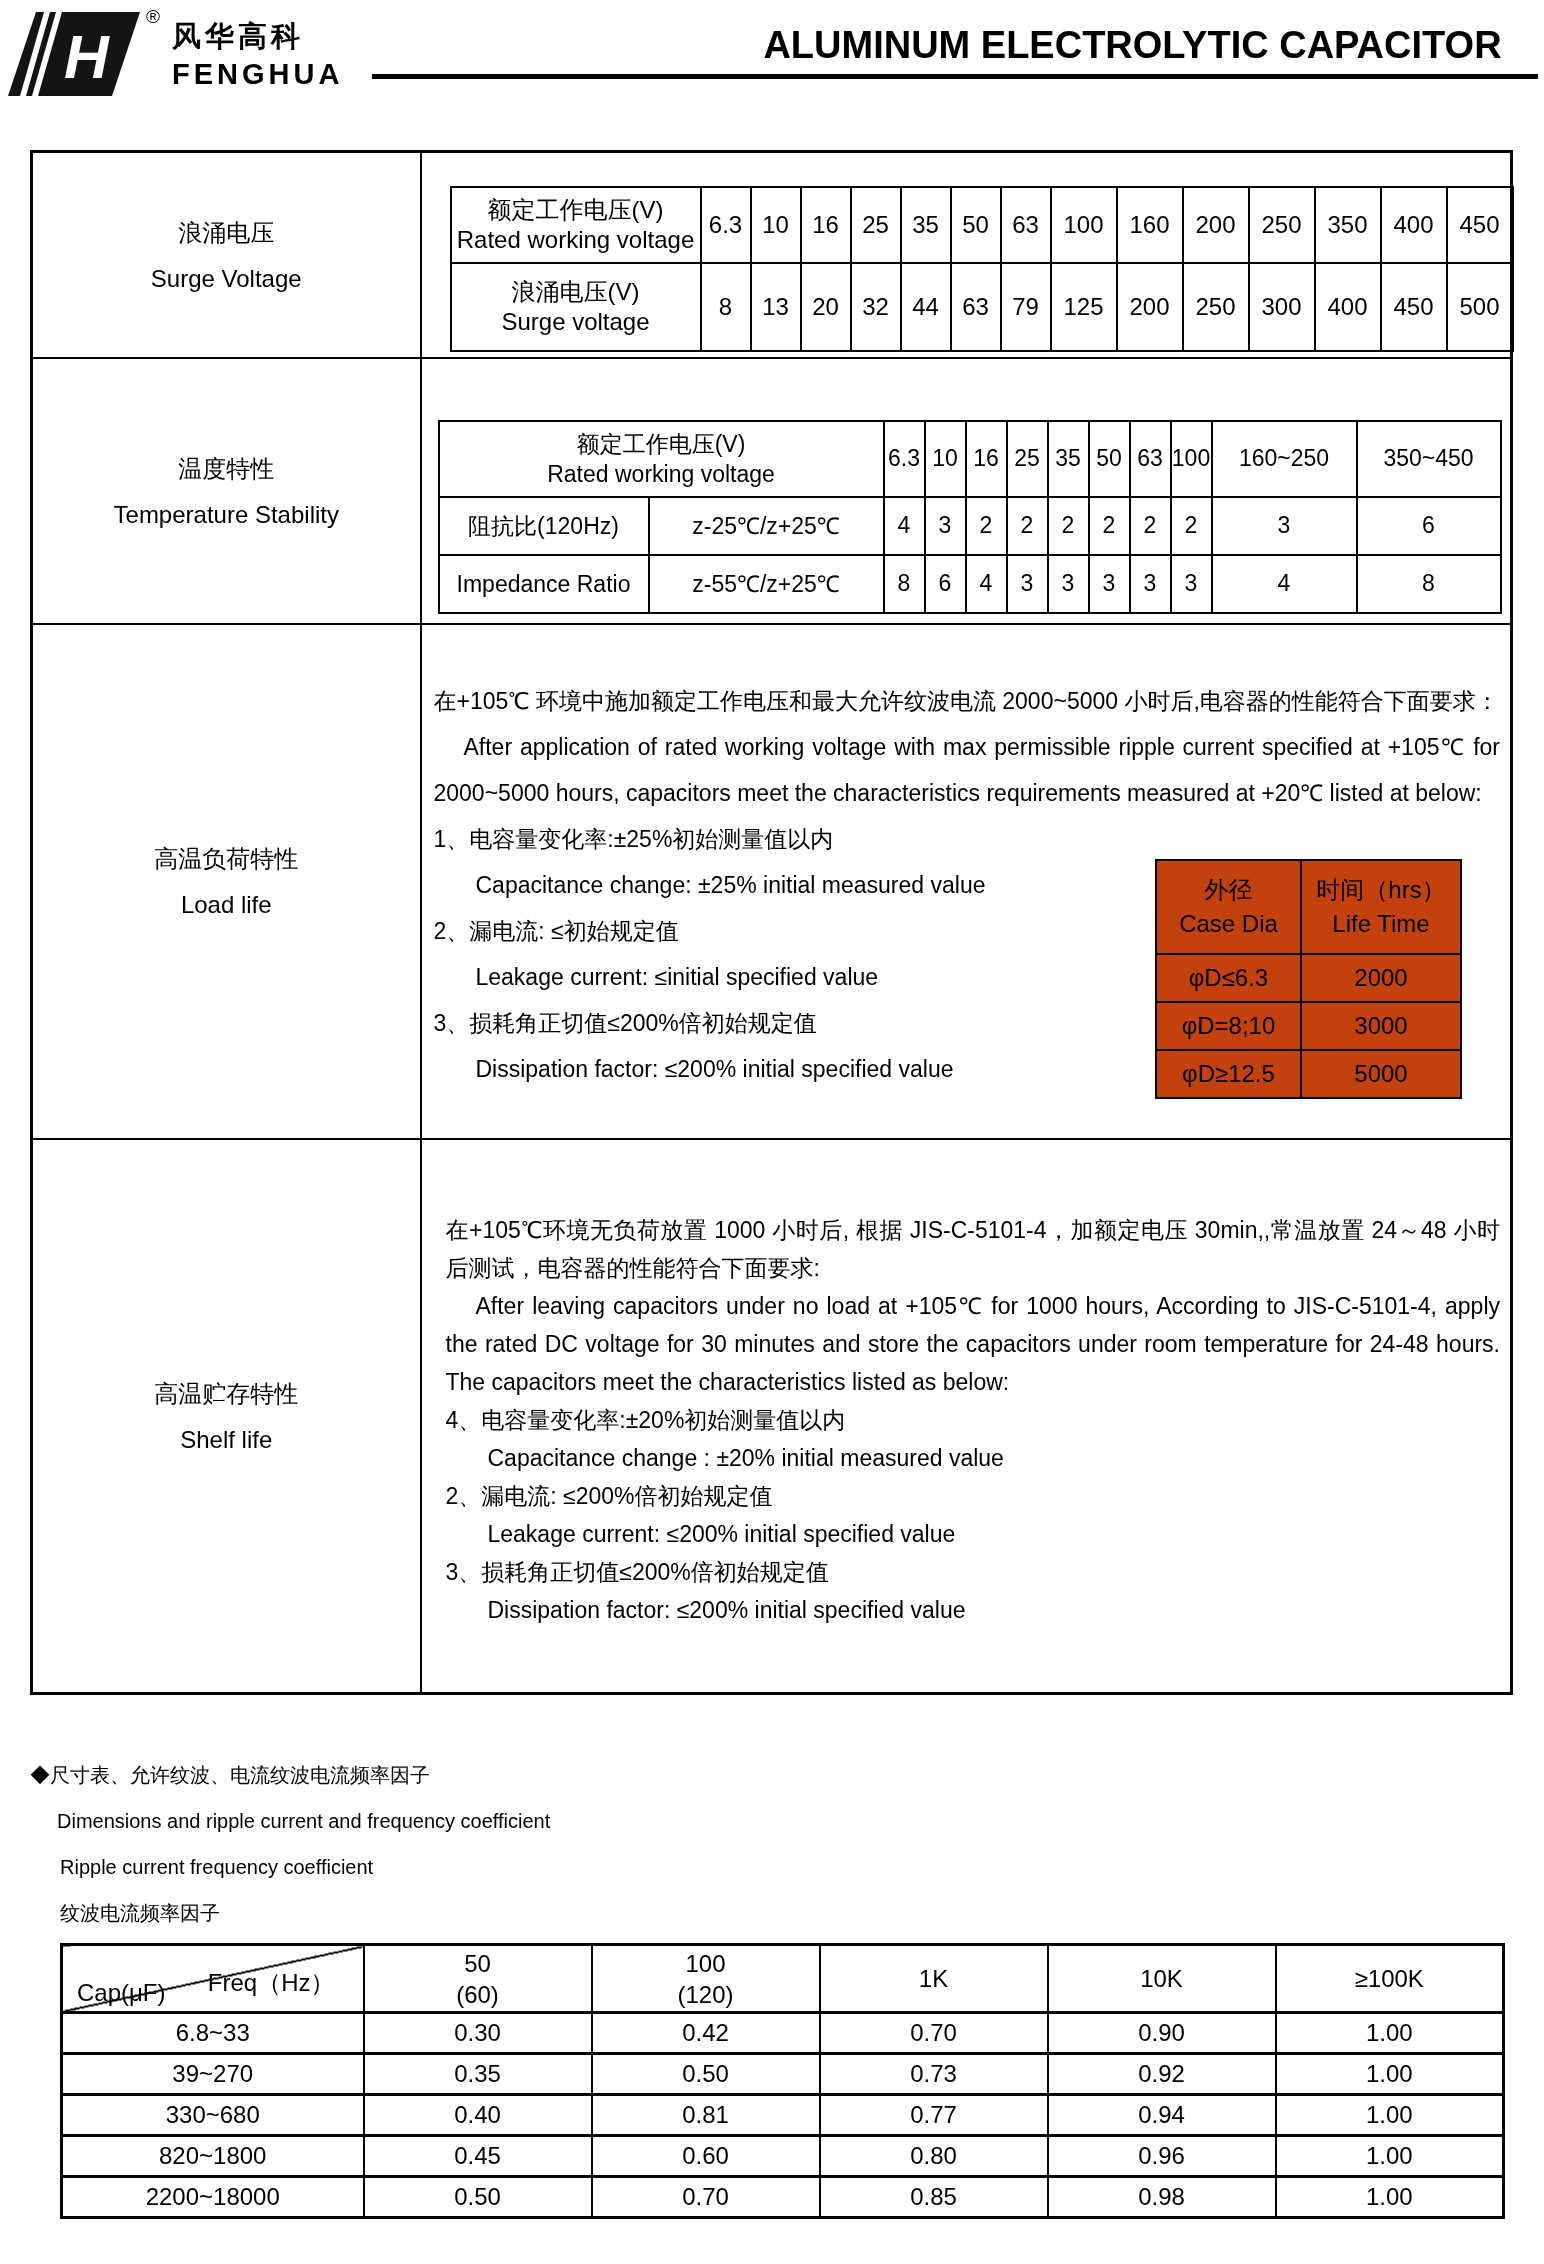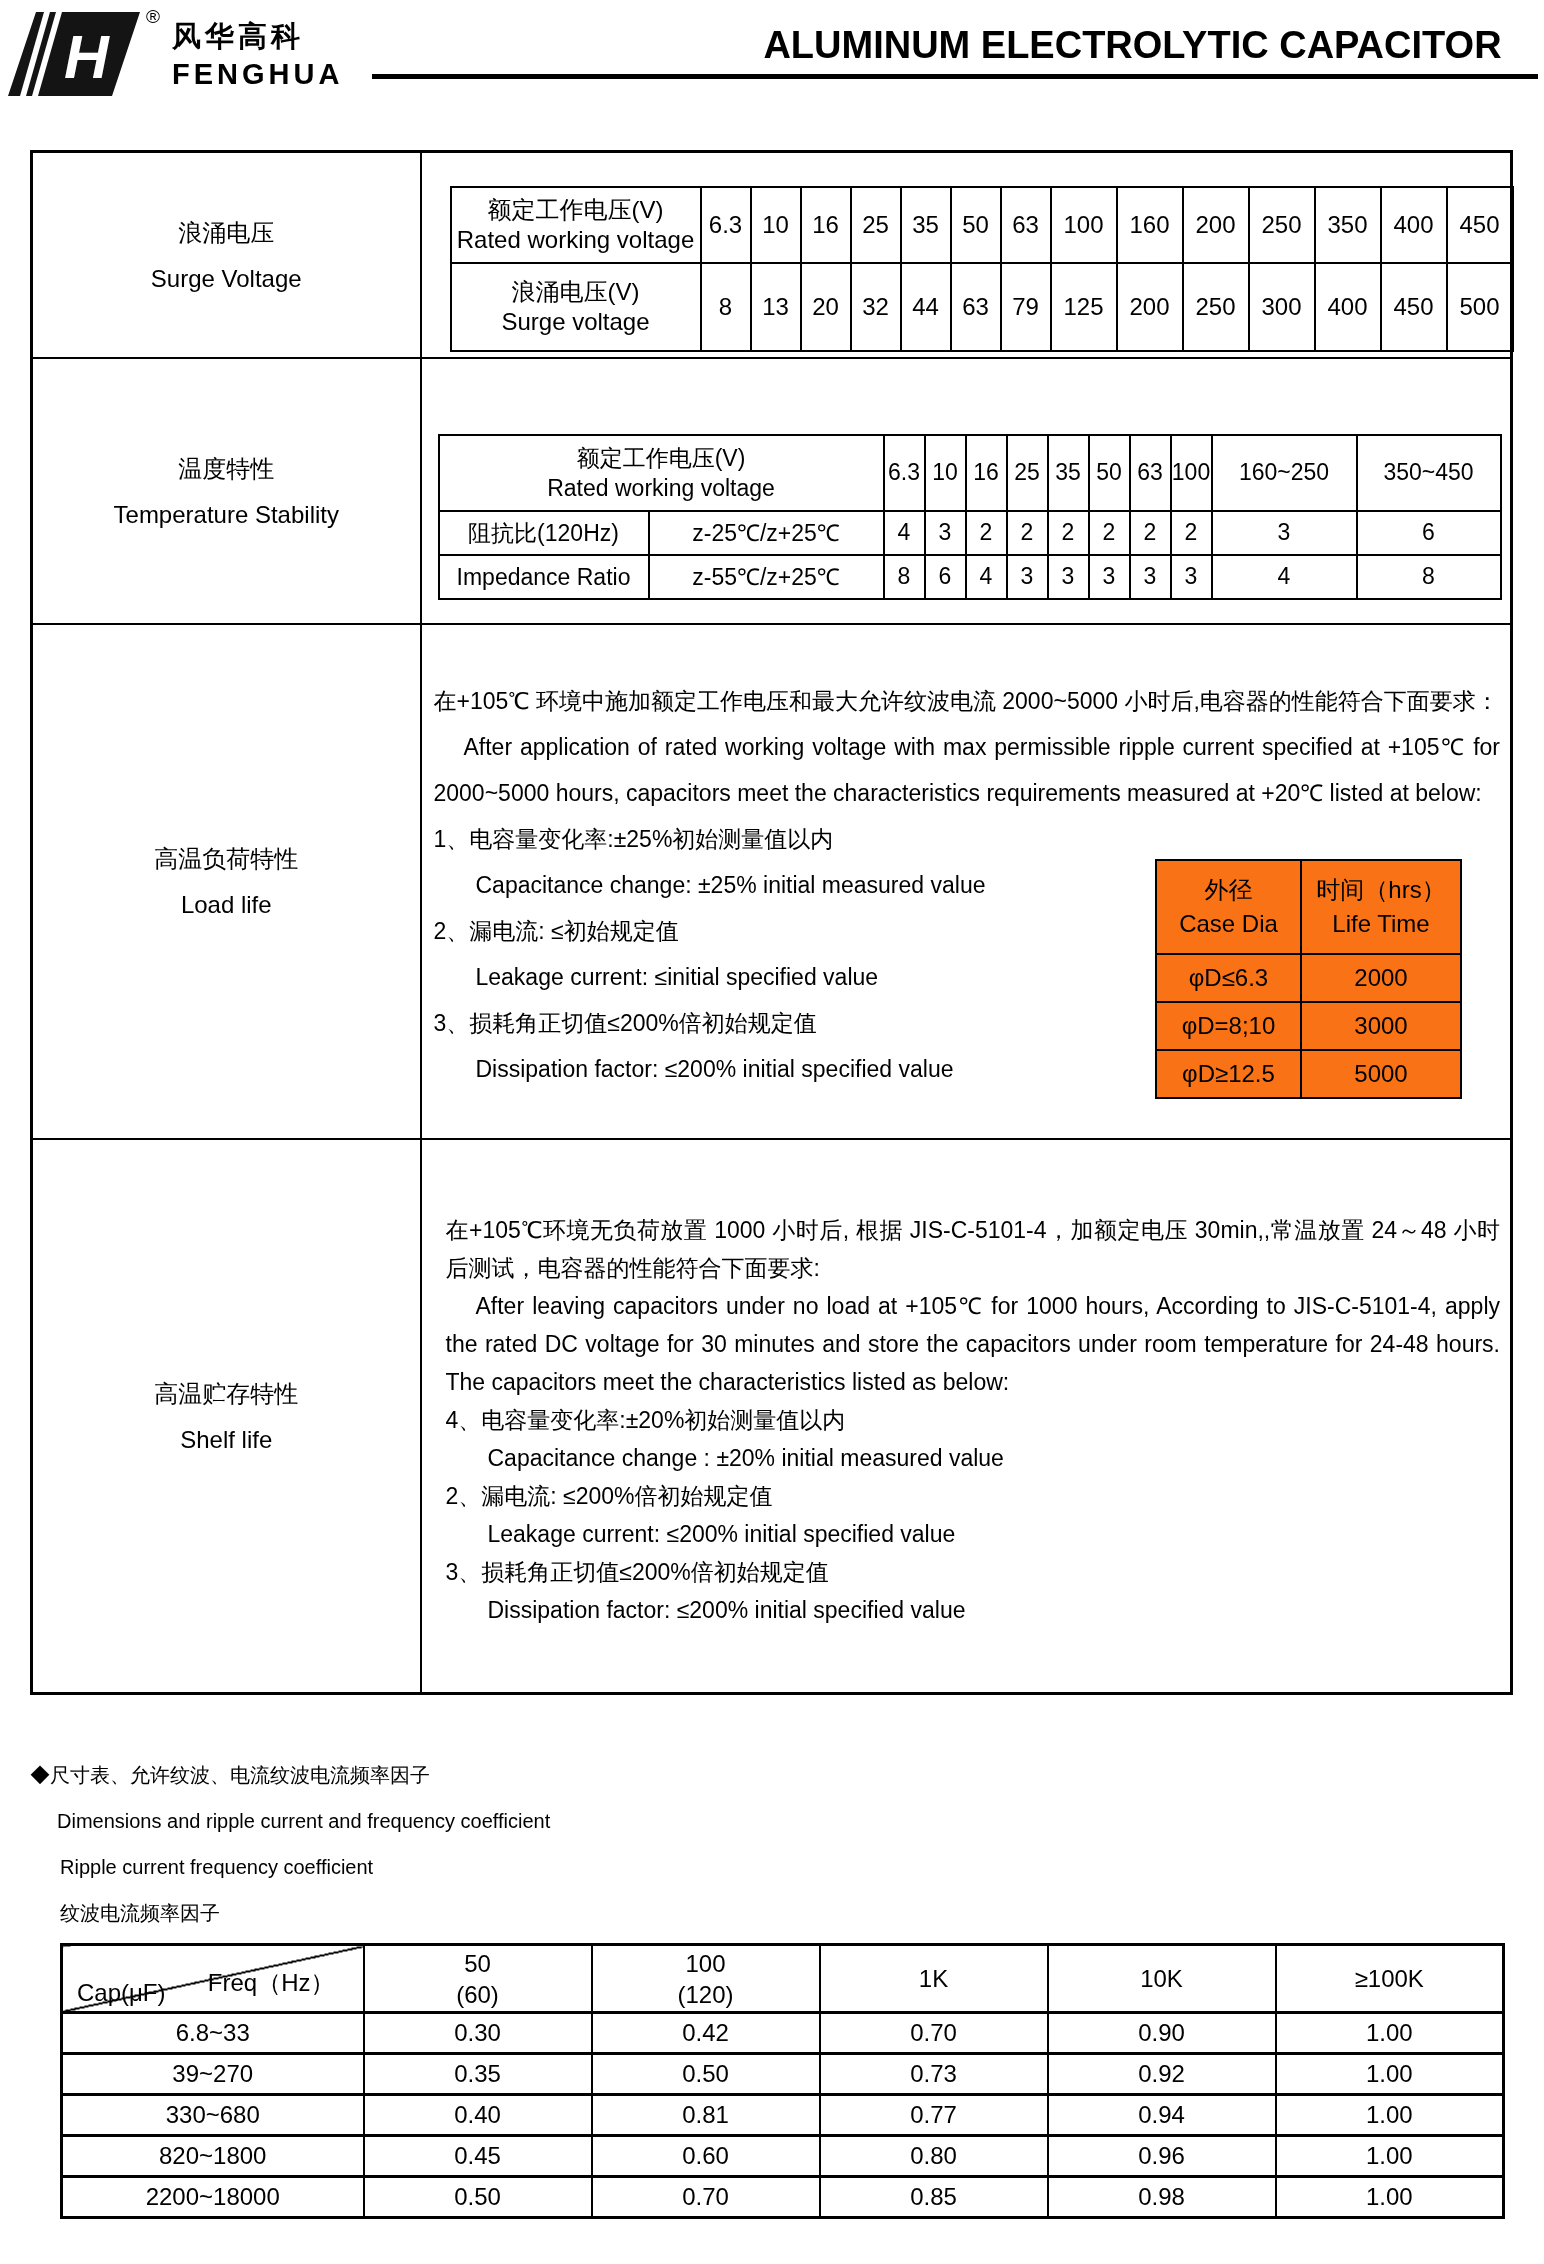--- a/index.html
+++ b/index.html
@@ -34,24 +34,24 @@
   .inner th, .inner td { border:2px solid #000; text-align:center; font-weight:normal; }
   .inner { border:2.5px solid #000; }
 
   .surge-table { margin:28px 0 0 28px; width:1062px; font-size:24px; }
   .surge-table .hrow { height:76px; }
   .surge-table .drow { height:88px; }
   .surge-table th { line-height:30px; }
 
   .temp-table { margin:52px 0 0 16px; width:1062px; font-size:23px; }
   .temp-table .hrow { height:76px; }
-  .temp-table .drow { height:44px; }
+  .temp-table .drow { height:58px; }
   .temp-table th { line-height:30px; }
 
-  .life-table { position:absolute; right:48px; top:234px; width:305px; font-size:24px; background:#f97316; }
+  .life-table { position:absolute; right:48px; top:234px; width:305px; font-size:24px; background:#c2410c; }
   .life-table .hrow { height:94px; }
   .life-table .drow { height:48px; }
   .life-table th { line-height:34px; }
 
   
   .cellbody { padding:8px 10px 0 12px; font-size:23px; }
   .lh46 { line-height:46px; }
   .lh45 { line-height:38px;margin-left:12px; }
   .para-cn { text-align:justify; }
   .para-en { text-align:justify; text-indent:30px; }

